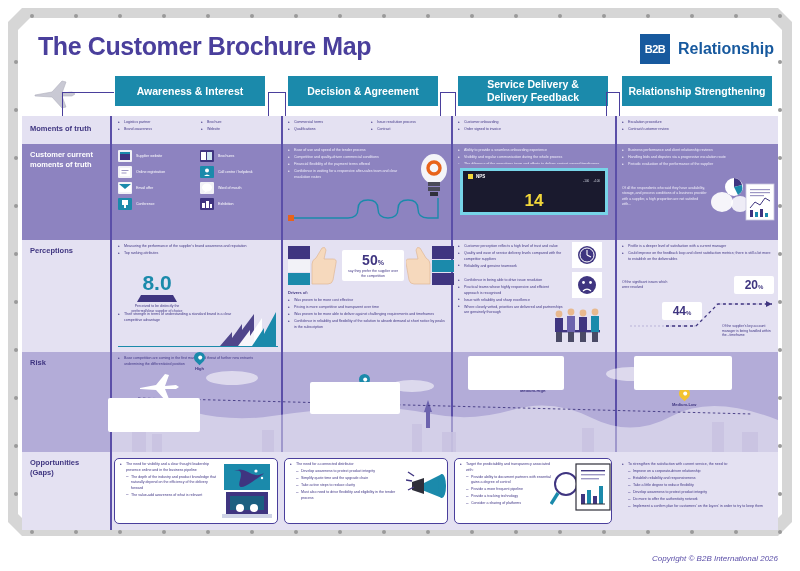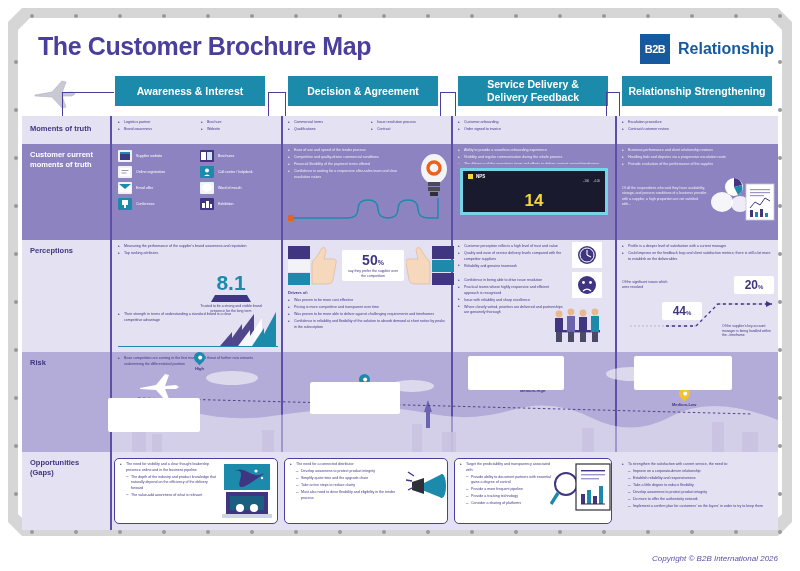--- a/index.html
+++ b/index.html
@@ -479,24 +479,24 @@
     <rect x="16" y="27" width="3" height="8" fill="#3f3580"></rect>
     <rect x="21" y="31" width="3" height="4" fill="#1b8aab"></rect>
   </svg>
 
   <div class="cell" style="left:96px; top:128px; width:158px; height:26px;">
     <ul class="bul" id="per-aw-in">
         <li>Measuring the performance of the supplier's brand awareness and reputation</li>
         <li>Top ranking attributes</li>
       </ul>
   </div>
-  <div class="score" style="left:178px; top:156px;">
-    <div class="score-num">8.1</div>
+  <div class="score" style="left:104px; top:156px;">
+    <div class="score-num">8.0</div>
     <div class="score-bar"></div>
-    <div class="score-cap">Trusted to be a strong and visible brand presence for the long term</div>
+    <div class="score-cap">Perceived to be distinctly the preferred/clear supplier of choice</div>
   </div>
   <div class="cell" style="left:96px; top:196px; width:120px; height:18px;">
     <ul class="bul" id="per-aw-out">
         <li>Their strength in terms of understanding a standard brand is a clear competitive advantage</li>
       </ul>
   </div>
   <svg style="position:absolute; left:196px; top:194px; width:62px; height:38px;">
     <path d="M2 36 L14 22 L14 28 L24 14 L24 20 L36 4 L36 36 Z" fill="#3f3580" opacity="0.9"></path>
     <path d="M20 36 L32 20 L32 26 L44 8 L44 36 Z" fill="#ffffff" opacity="0.95"></path>
     <path d="M34 36 L46 18 L46 24 L58 2 L58 36 Z" fill="#1b8aab"></path>

